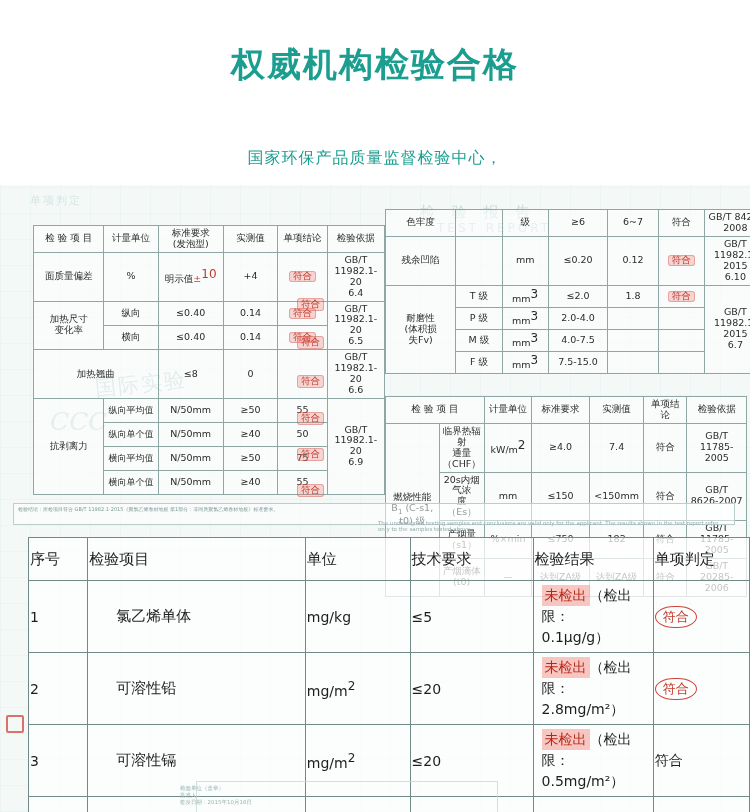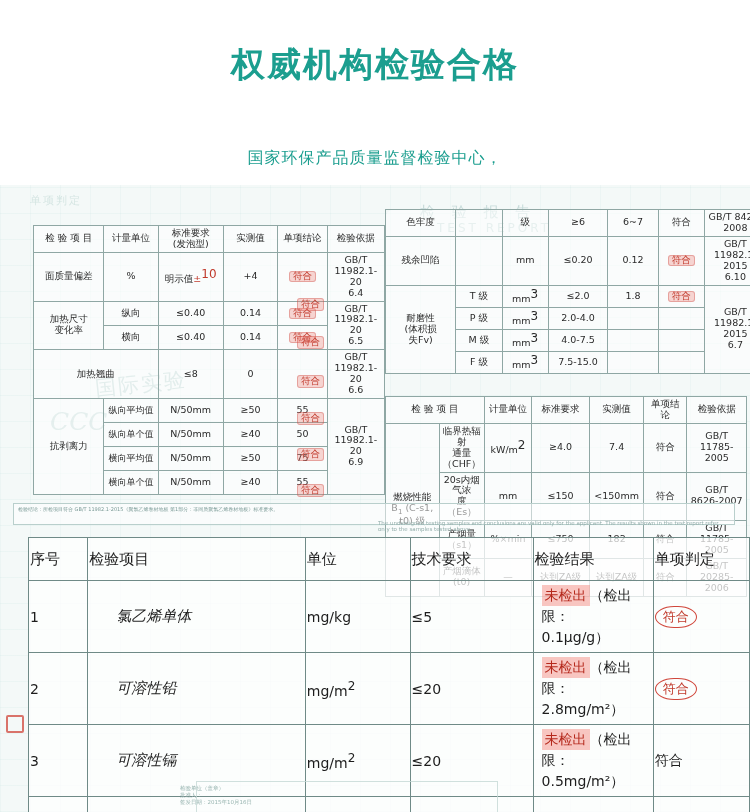--- a/index.html
+++ b/index.html
@@ -101,21 +101,21 @@
     background:rgba(255,255,255,.72);
     font-family:"DejaVu Sans",sans-serif;
   }
   .btbl td,.btbl th{
     border:1px solid #6f8a87;
     vertical-align:middle;
     font-size:14px;color:#1d1d1d;
   }
   .btbl thead td{height:40px;font-size:15px;}
   .btbl tbody td{height:52px;}
-  .btbl .c-name{text-align:left;padding-left:28px;font-size:15px;font-style:italic;}
+  .btbl .c-name{text-align:left;padding-left:28px;font-size:15px;}
   .nodet{
     display:inline-block;background:rgba(245,130,120,.45);
     color:#b5291c;padding:0 3px;
   }
   .circle-ok{
     display:inline-block;padding:1px 7px;border:1.5px solid #d0463b;
     border-radius:50%/55%;color:#c0392b;font-size:13px;
   }
   .res-cell{padding:4px 8px;text-align:left;font-size:13px;line-height:1.5;}
 

